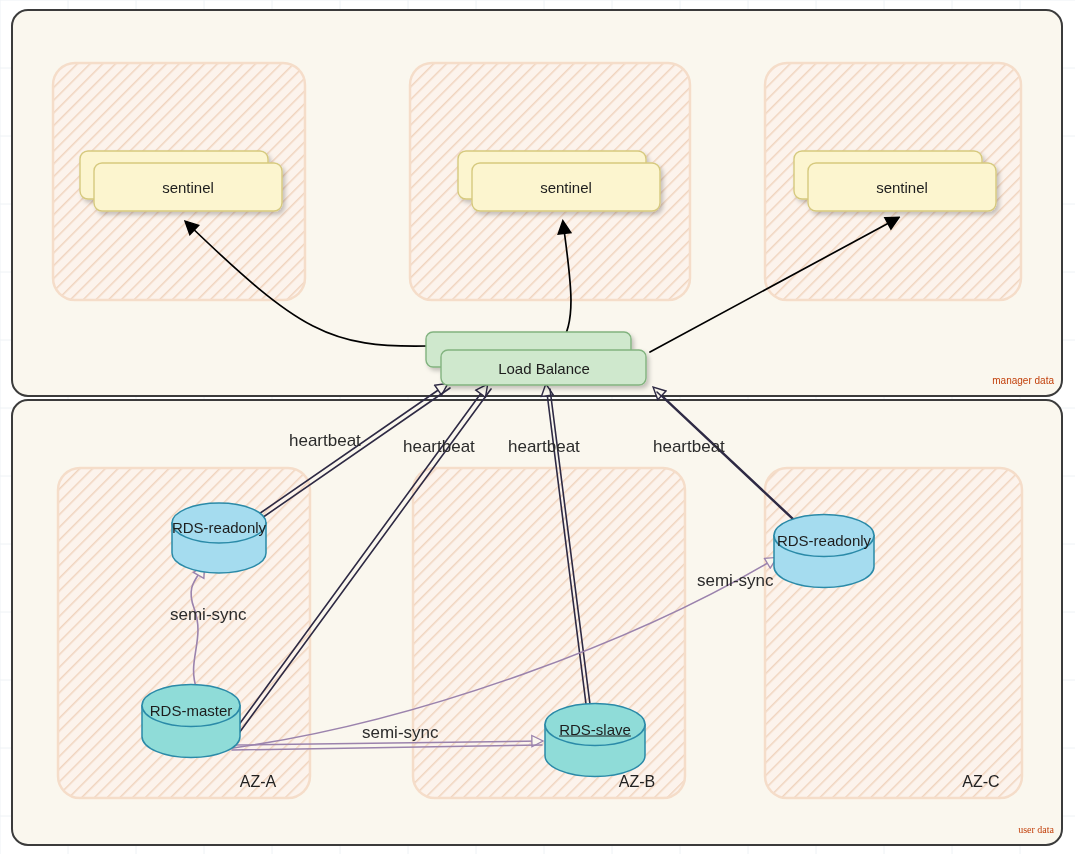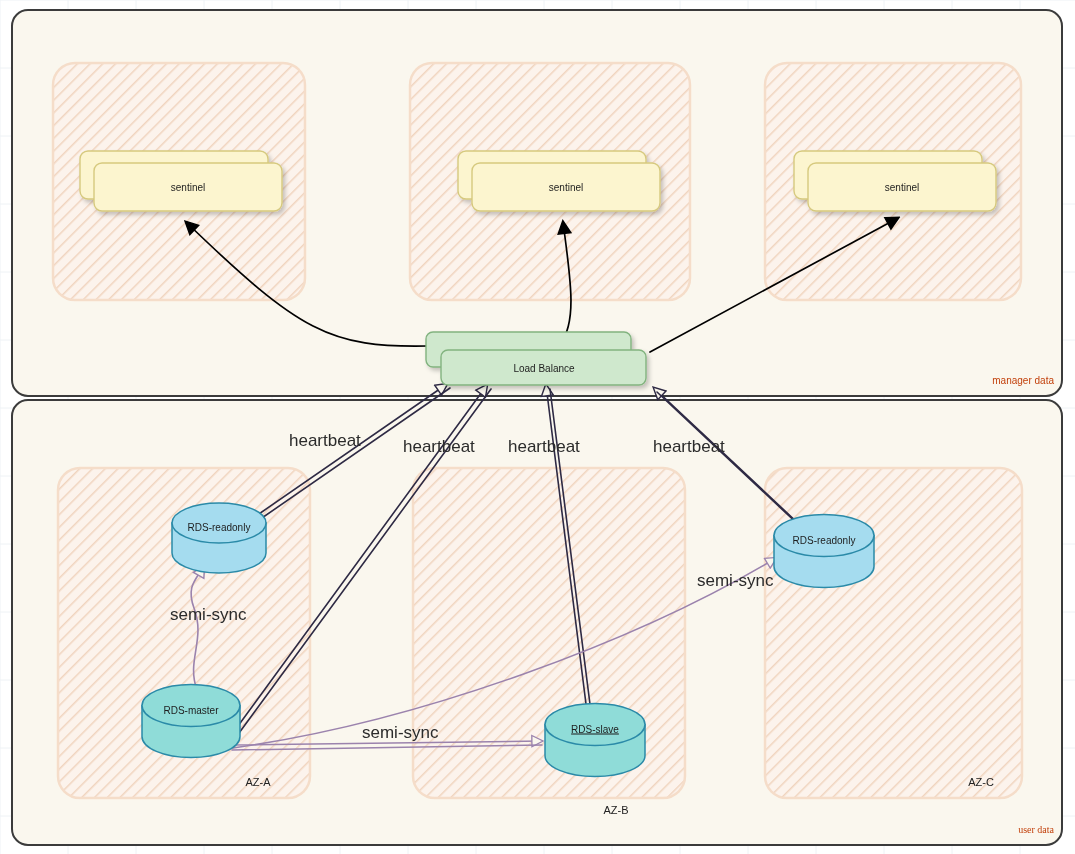--- a/index.html
+++ b/index.html
@@ -12,23 +12,23 @@
   }
   #stage{position:absolute;left:0;top:0;width:1075px;height:854px;}
   #stage svg{position:absolute;left:0;top:0;}
   .lbl{
     position:absolute;
     font-family:"Liberation Sans", sans-serif;
     color:#1d1d1d;
     white-space:nowrap;
     pointer-events:none;
   }
-  .node-lbl{font-size:10px;}
+  .node-lbl{font-size:15px;}
   .edge-lbl{font-size:17px;color:#2b2b2b;}
-  .zone-lbl{font-size:11px;color:#222;}
+  .zone-lbl{font-size:16px;color:#222;}
   .panel-lbl{font-size:10px;color:#c2410c;}
 </style>
 </head>
 <body>
 
 <div id="stage">
   <svg id="svg" width="1075" height="854">
       <defs>
         <pattern id="hatch" width="9" height="9" patternUnits="userSpaceOnUse" patternTransform="rotate(45)">
           <rect width="9" height="9" fill="#fdf3ec"></rect>
@@ -148,21 +148,21 @@
         <ellipse cx="595" cy="724.5" rx="50" ry="21" fill="#8fdcd8" stroke="#2a8aa8" stroke-width="1.5"></ellipse>
       </g>
       <g>
         <path d="M 774 535.5 L 774 566.5 A 50 21 0 0 0 874 566.5 L 874 535.5 Z" fill="#a5dcef" stroke="#2a8aa8" stroke-width="1.5"></path>
         <ellipse cx="824" cy="535.5" rx="50" ry="21" fill="#a5dcef" stroke="#2a8aa8" stroke-width="1.5"></ellipse>
       </g>
     </svg>
 <div class="lbl panel-lbl" style="left: 1054px; top: 380px; transform: translate(-100%, -50%);">manager data</div>
     <div class="lbl panel-lbl" style="left: 1054px; top: 829px; transform: translate(-100%, -50%); font-family: Liberation Serif, serif;">user data</div>
     <div class="lbl zone-lbl" style="left: 258px; top: 782px; transform: translate(-50%, -50%);">AZ-A</div>
-    <div class="lbl zone-lbl" style="left: 616px; top: 782px; transform: translate(-50%, -50%); margin-top: 28px;">AZ-B</div>
+    <div class="lbl zone-lbl" style="left: 637px; top: 782px; transform: translate(-50%, -50%);">AZ-B</div>
     <div class="lbl zone-lbl" style="left: 981px; top: 782px; transform: translate(-50%, -50%);">AZ-C</div>
     <div class="lbl node-lbl" style="left: 544px; top: 367.5px; transform: translate(-50%, -50%);">Load Balance</div>
     <div class="lbl node-lbl" style="left: 188px; top: 187px; transform: translate(-50%, -50%);">sentinel</div>
     <div class="lbl node-lbl" style="left: 566px; top: 187px; transform: translate(-50%, -50%);">sentinel</div>
     <div class="lbl node-lbl" style="left: 902px; top: 187px; transform: translate(-50%, -50%);">sentinel</div>
     <div class="lbl node-lbl" style="left: 219px; top: 527px; transform: translate(-50%, -50%);">RDS-readonly</div>
     <div class="lbl node-lbl" style="left: 191px; top: 709.5px; transform: translate(-50%, -50%);">RDS-master</div>
     <div class="lbl node-lbl" style="left: 595px; top: 728.5px; transform: translate(-50%, -50%); text-decoration: underline;">RDS-slave</div>
     <div class="lbl node-lbl" style="left: 824px; top: 539.5px; transform: translate(-50%, -50%);">RDS-readonly</div>
     <div class="lbl edge-lbl" style="left: 289px; top: 441px; transform: translate(0px, -50%);">heartbeat</div>

